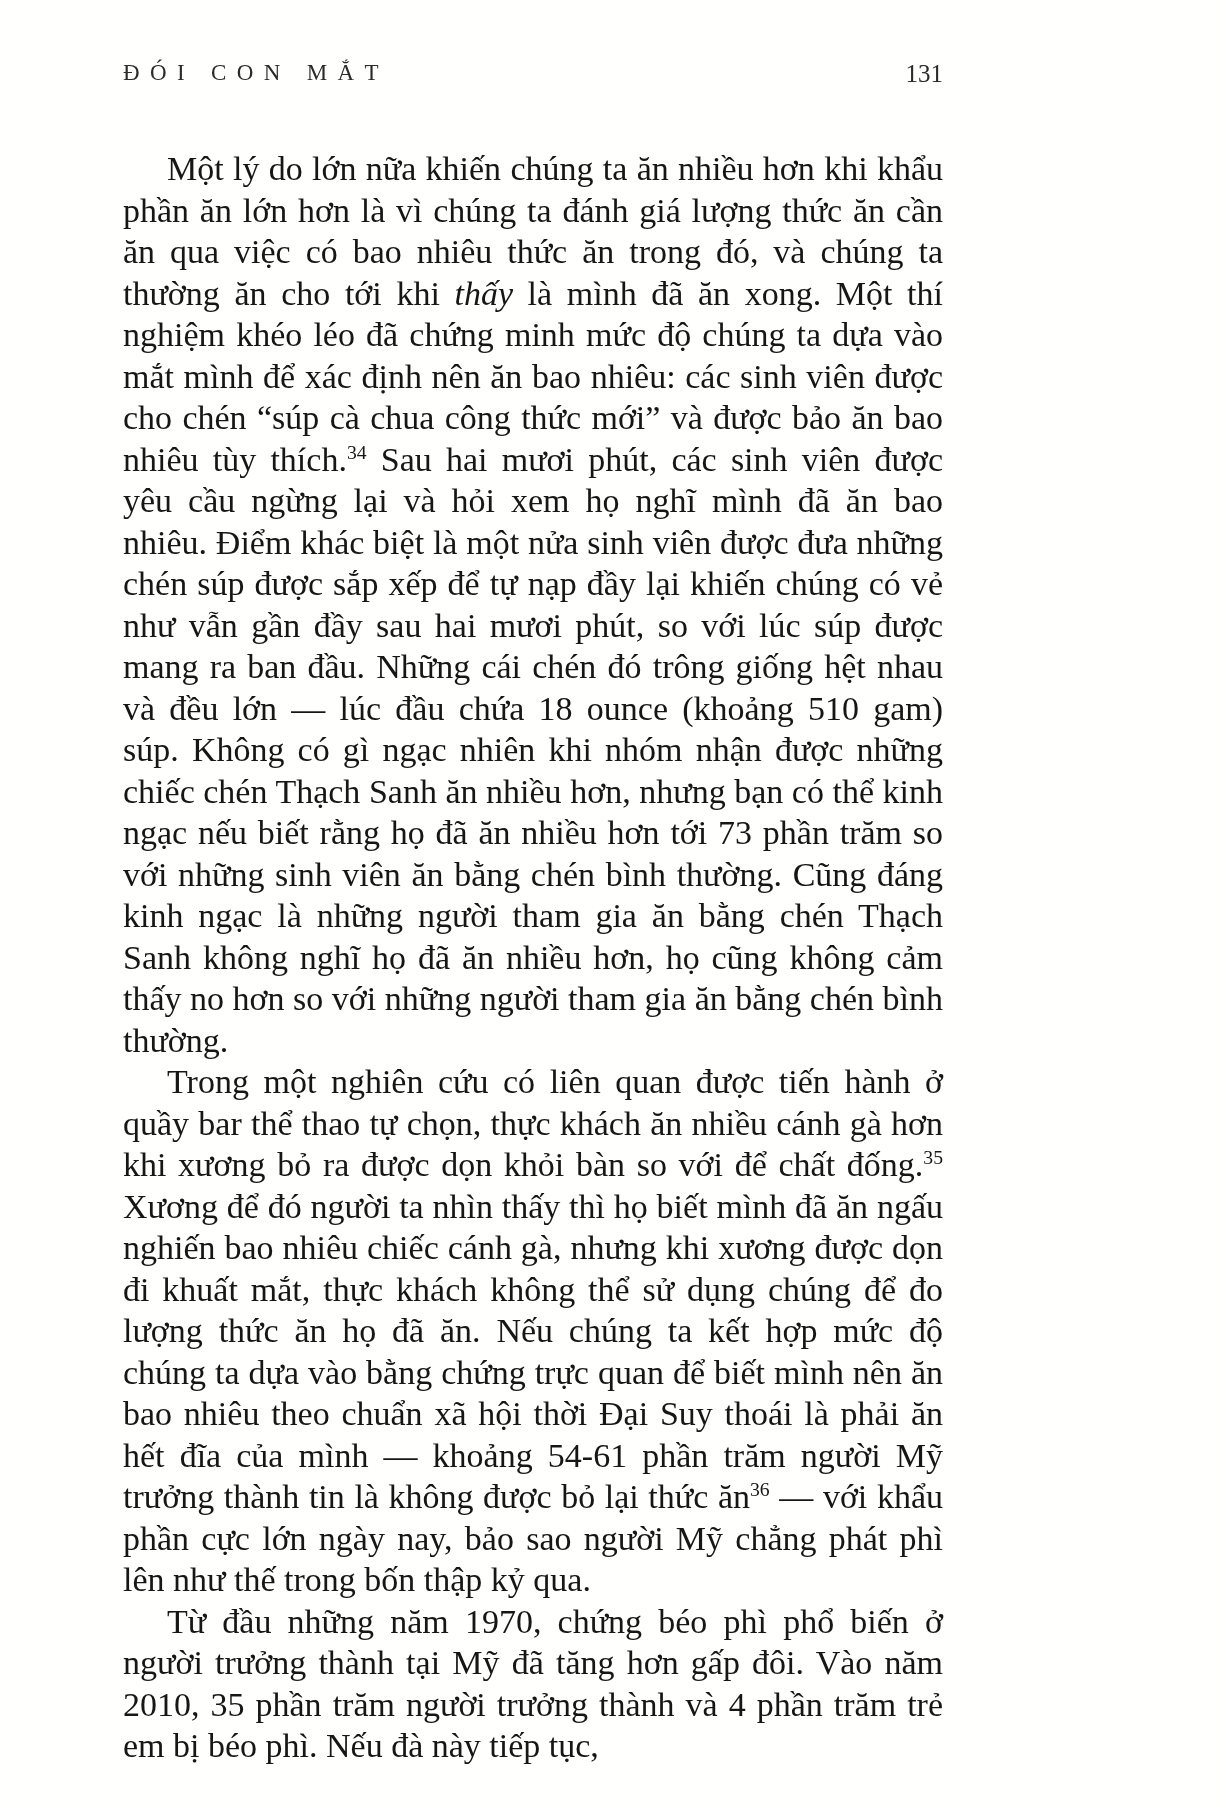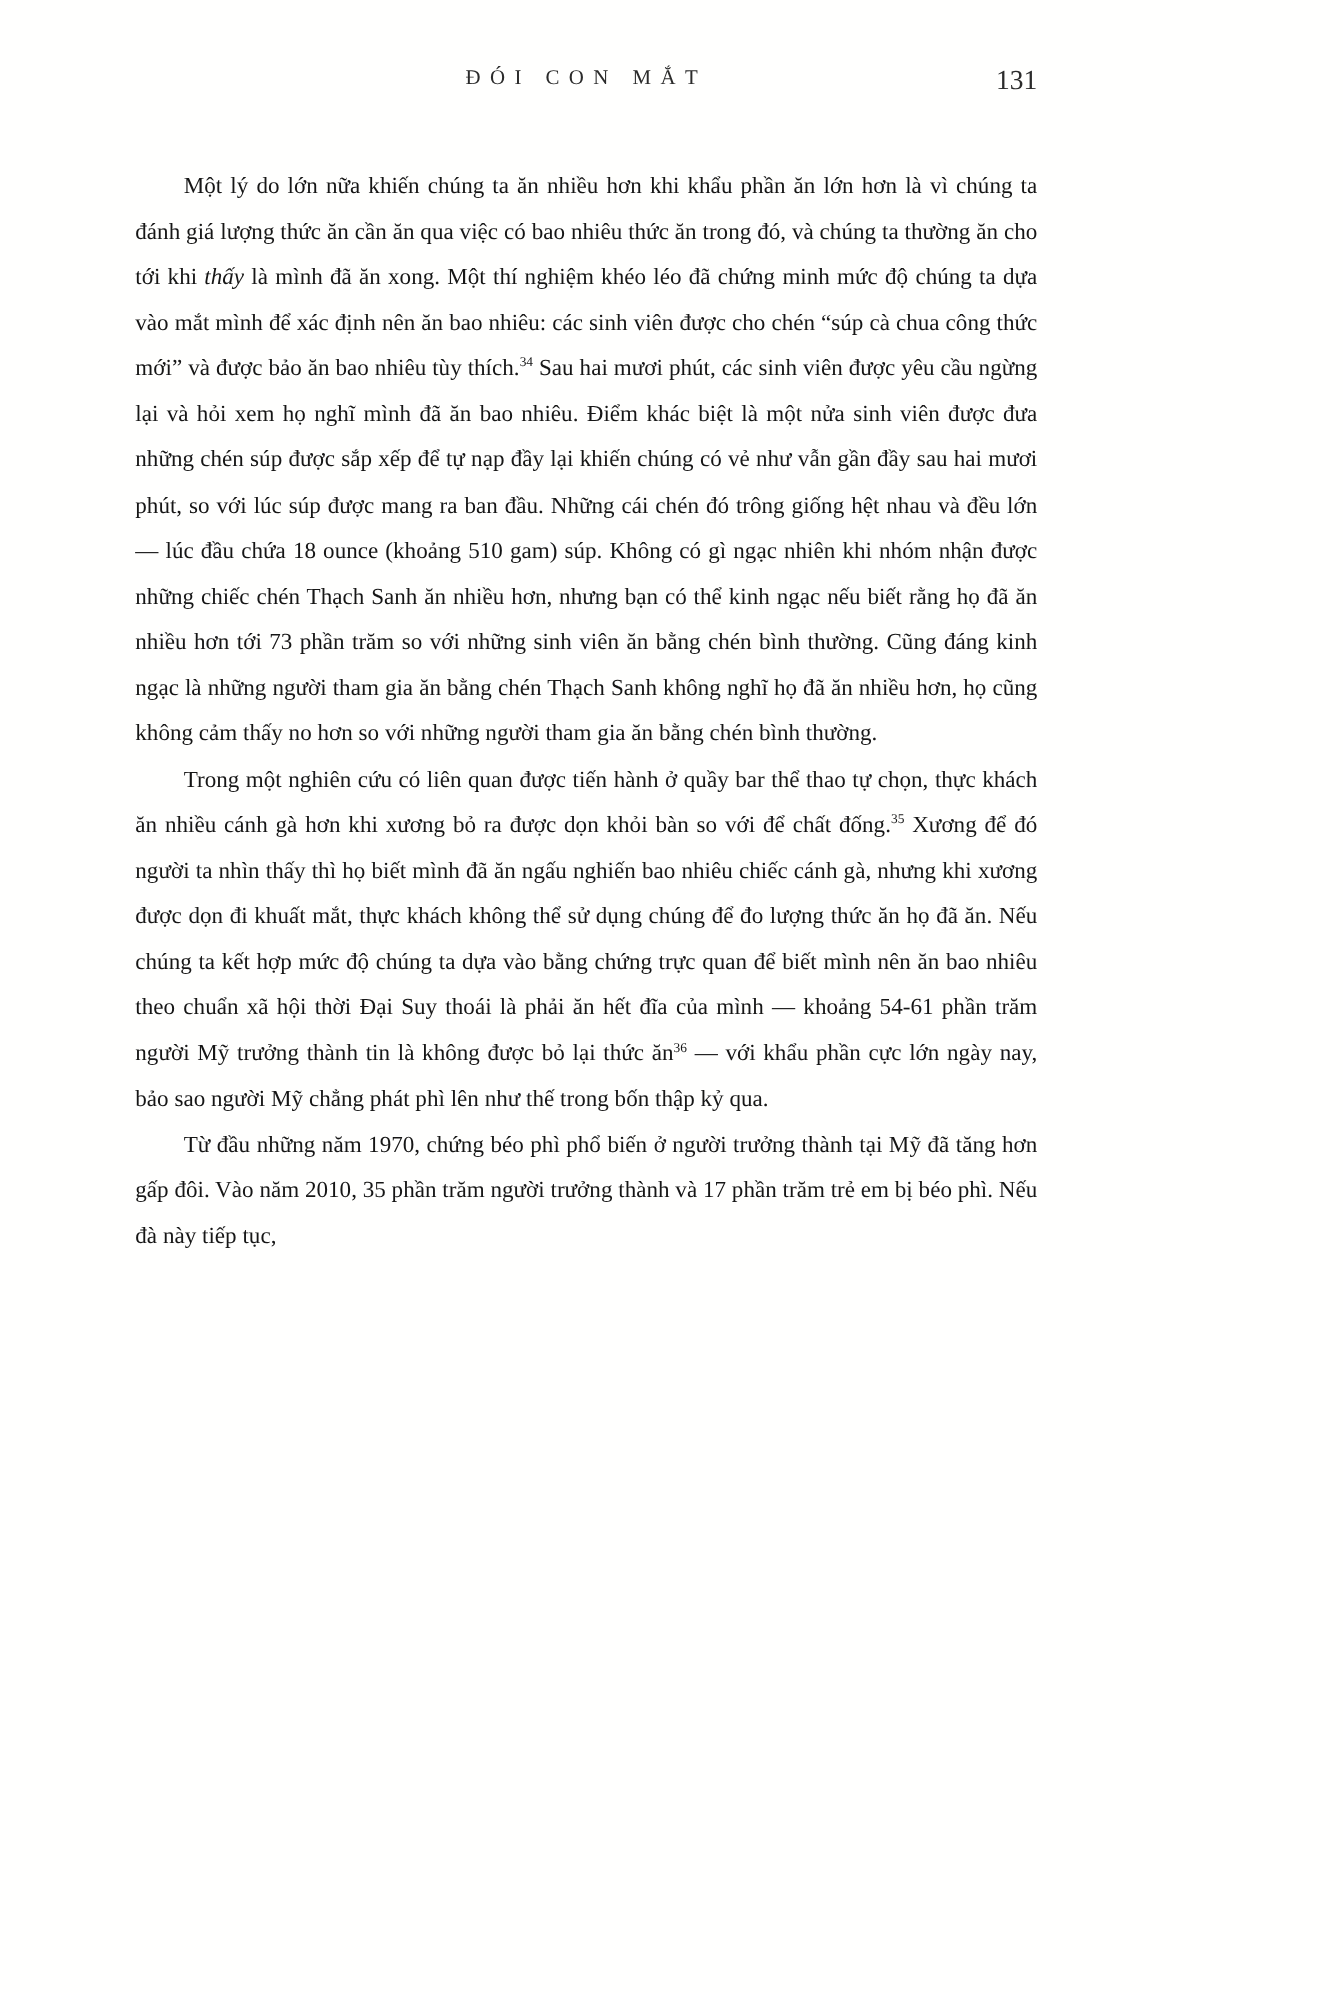--- a/index.html
+++ b/index.html
@@ -27,38 +27,38 @@
   }
   .running-header {
     position: relative;
     height: 40px;
     margin-bottom: 48px;
   }
   .running-title {
     position: absolute;
     left: 0;
     right: 0;
-    text-align: center;
-    font-size: 19px;
+    text-align: left;
+    font-size: 23px;
     letter-spacing: 0.45em;
     color: #2b2b2b;
     font-family: "Liberation Serif", serif;
   }
   .page-number {
     position: absolute;
     right: 0;
     top: 0;
     font-size: 25px;
     color: #2b2b2b;
   }
   .body-text p {
     margin: 0;
     text-align: justify;
     text-indent: 44px;
-    font-size: 21px;
+    font-size: 34px;
     line-height: 41.5px;
     color: #161616;
   }
   .body-text p em {
     font-style: italic;
   }
   .body-text p sup {
     font-size: 0.58em;
     line-height: 0;
     vertical-align: super;
@@ -69,16 +69,16 @@
 
 <div class="page">
   <div class="text-block">
     <div class="running-header">
       <div class="running-title">ĐÓI CON MẮT</div>
       <div class="page-number">131</div>
     </div>
     <div class="body-text">
         <p>Một lý do lớn nữa khiến chúng ta ăn nhiều hơn khi khẩu phần ăn lớn hơn là vì chúng ta đánh giá lượng thức ăn cần ăn qua việc có bao nhiêu thức ăn trong đó, và chúng ta thường ăn cho tới khi <em>thấy</em> là mình đã ăn xong. Một thí nghiệm khéo léo đã chứng minh mức độ chúng ta dựa vào mắt mình để xác định nên ăn bao nhiêu: các sinh viên được cho chén “súp cà chua công thức mới” và được bảo ăn bao nhiêu tùy thích.<sup>34</sup> Sau hai mươi phút, các sinh viên được yêu cầu ngừng lại và hỏi xem họ nghĩ mình đã ăn bao nhiêu. Điểm khác biệt là một nửa sinh viên được đưa những chén súp được sắp xếp để tự nạp đầy lại khiến chúng có vẻ như vẫn gần đầy sau hai mươi phút, so với lúc súp được mang ra ban đầu. Những cái chén đó trông giống hệt nhau và đều lớn — lúc đầu chứa 18 ounce (khoảng 510 gam) súp. Không có gì ngạc nhiên khi nhóm nhận được những chiếc chén Thạch Sanh ăn nhiều hơn, nhưng bạn có thể kinh ngạc nếu biết rằng họ đã ăn nhiều hơn tới 73 phần trăm so với những sinh viên ăn bằng chén bình thường. Cũng đáng kinh ngạc là những người tham gia ăn bằng chén Thạch Sanh không nghĩ họ đã ăn nhiều hơn, họ cũng không cảm thấy no hơn so với những người tham gia ăn bằng chén bình thường.</p>
         <p>Trong một nghiên cứu có liên quan được tiến hành ở quầy bar thể thao tự chọn, thực khách ăn nhiều cánh gà hơn khi xương bỏ ra được dọn khỏi bàn so với để chất đống.<sup>35</sup> Xương để đó người ta nhìn thấy thì họ biết mình đã ăn ngấu nghiến bao nhiêu chiếc cánh gà, nhưng khi xương được dọn đi khuất mắt, thực khách không thể sử dụng chúng để đo lượng thức ăn họ đã ăn. Nếu chúng ta kết hợp mức độ chúng ta dựa vào bằng chứng trực quan để biết mình nên ăn bao nhiêu theo chuẩn xã hội thời Đại Suy thoái là phải ăn hết đĩa của mình — khoảng 54-61 phần trăm người Mỹ trưởng thành tin là không được bỏ lại thức ăn<sup>36</sup> — với khẩu phần cực lớn ngày nay, bảo sao người Mỹ chẳng phát phì lên như thế trong bốn thập kỷ qua.</p>
-        <p>Từ đầu những năm 1970, chứng béo phì phổ biến ở người trưởng thành tại Mỹ đã tăng hơn gấp đôi. Vào năm 2010, 35 phần trăm người trưởng thành và 17 phần trăm trẻ em bị béo phì. Nếu đà này tiếp tục,</p>
+        <p>Từ đầu những năm 1970, chứng béo phì phổ biến ở người trưởng thành tại Mỹ đã tăng hơn gấp đôi. Vào năm 2010, 35 phần trăm người trưởng thành và 4 phần trăm trẻ em bị béo phì. Nếu đà này tiếp tục,</p>
       </div>
   </div>
 </div>
 
 </body></html>

